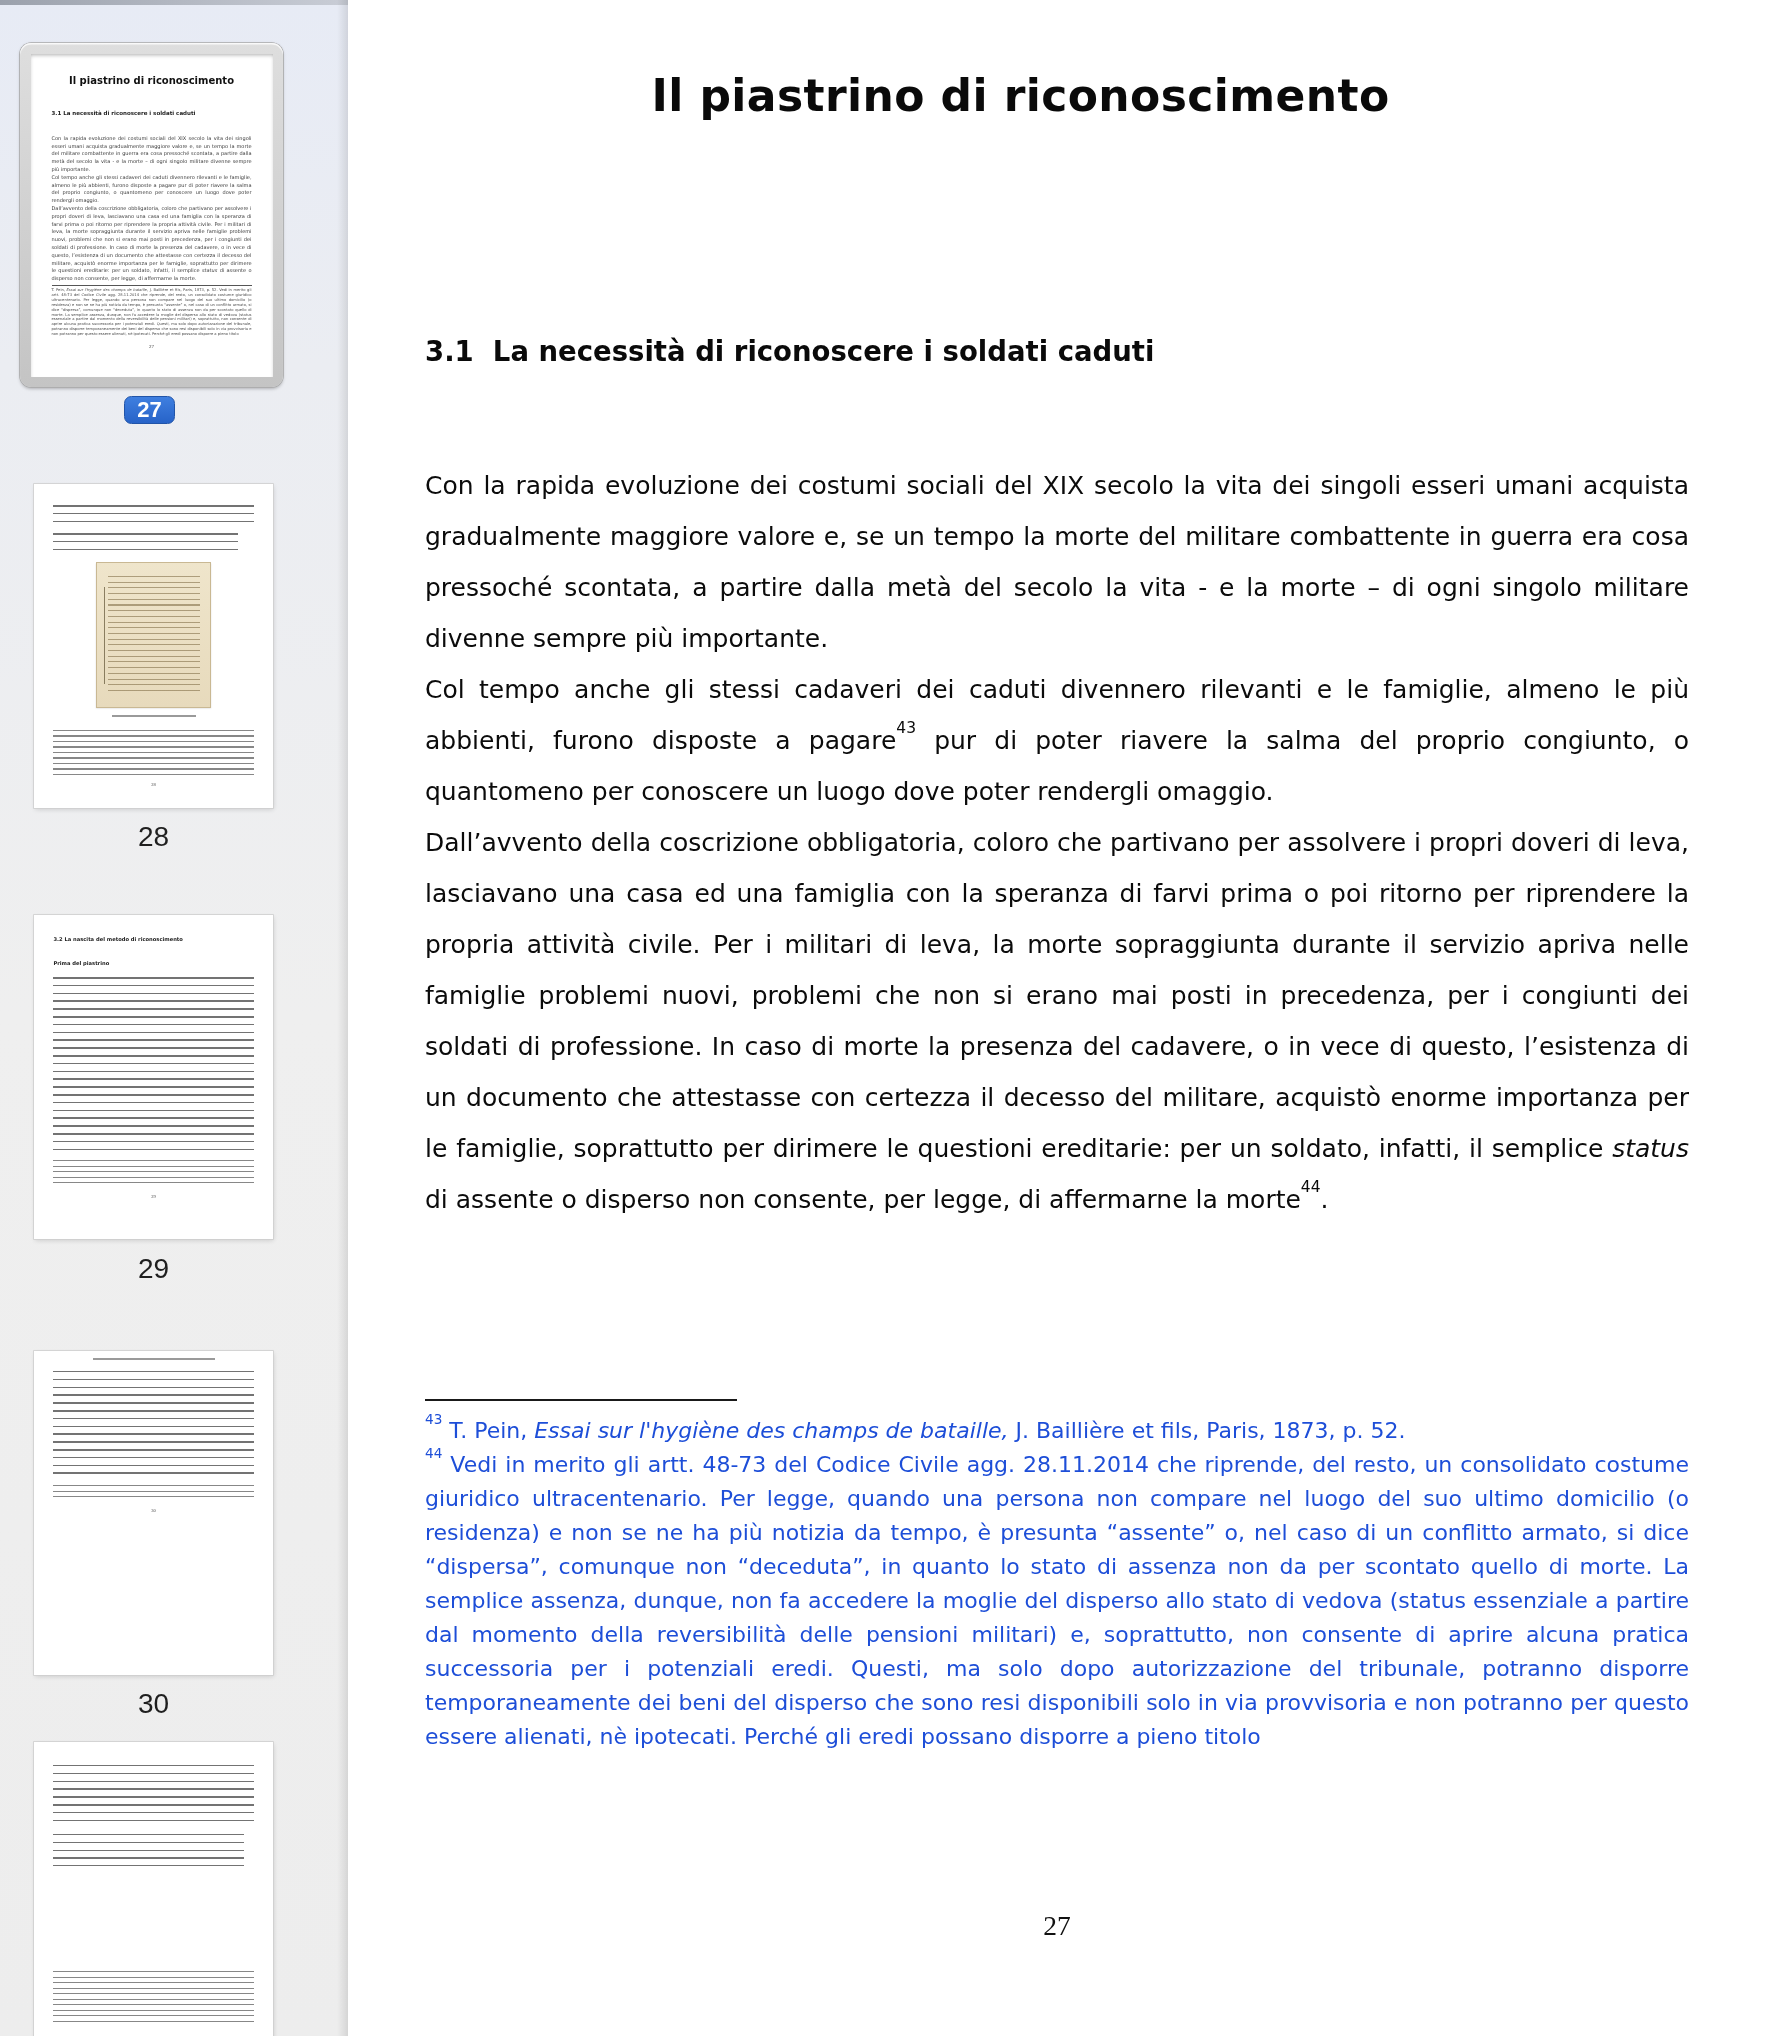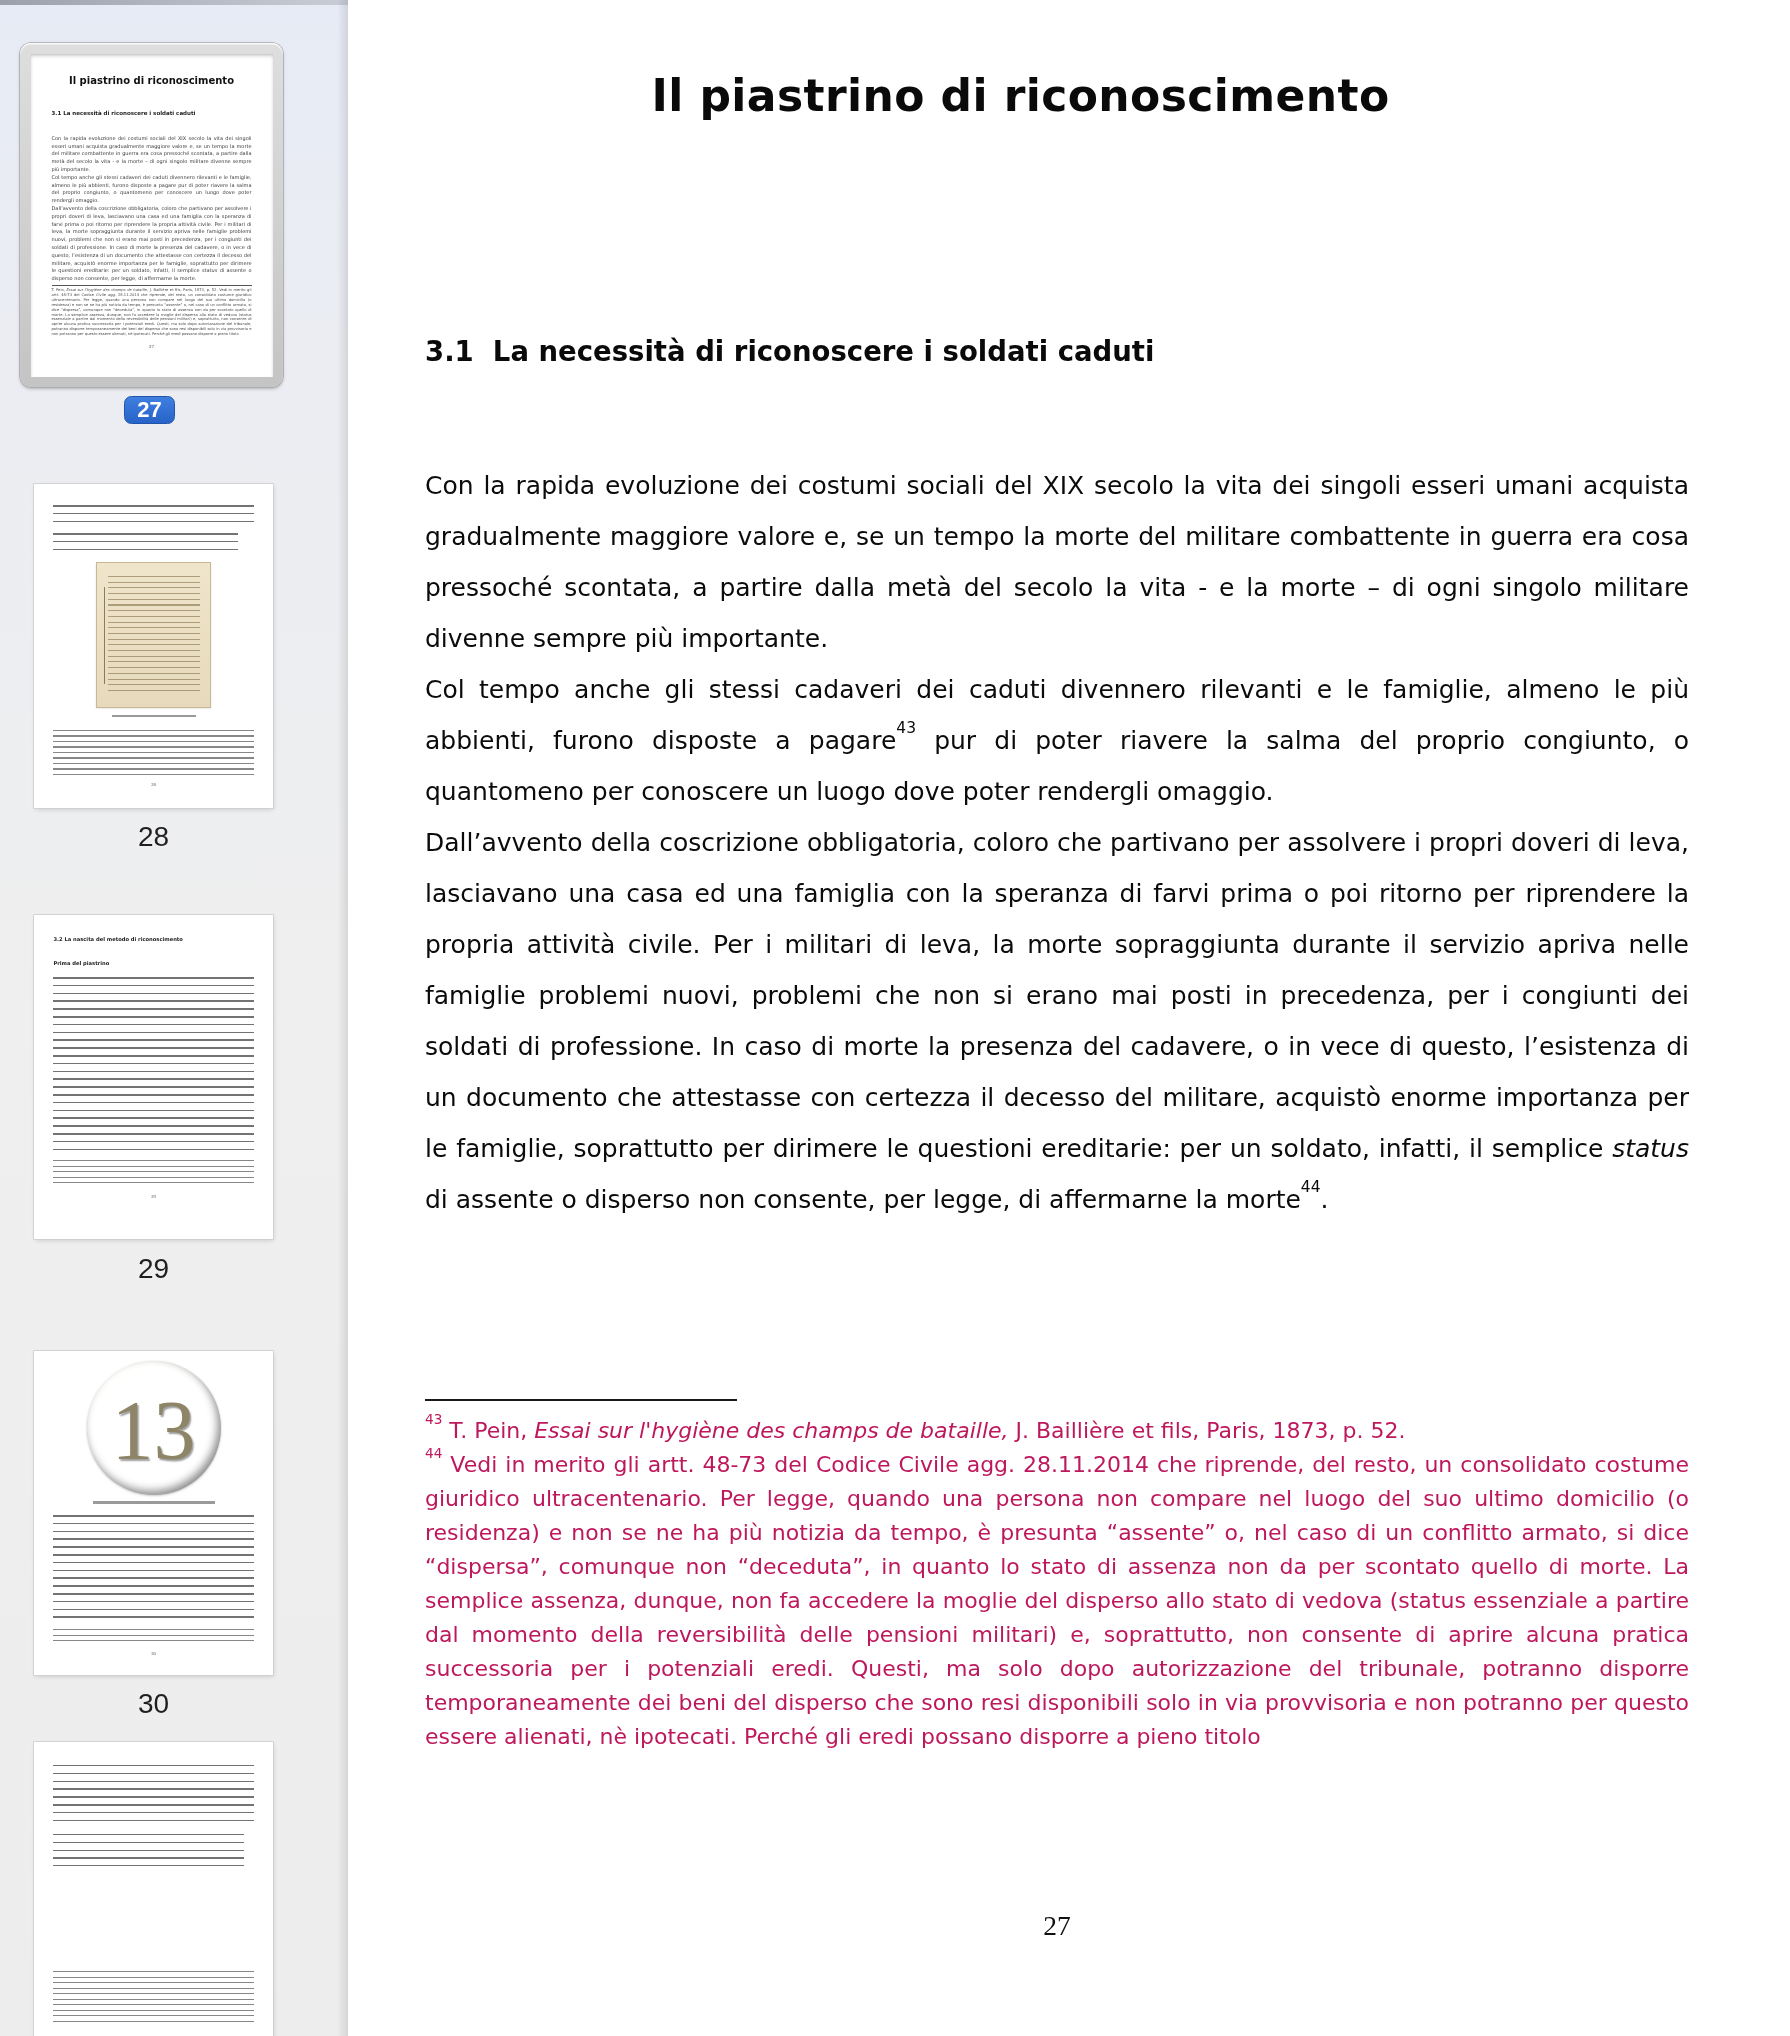--- a/index.html
+++ b/index.html
@@ -71,21 +71,21 @@
   #main{position:absolute;left:348px;top:0;width:1442px;height:2037px;background:#ffffff;}
   #doc-title{position:absolute;left:77px;top:70px;width:1191px;text-align:center;
           font-size:44px;font-weight:bold;color:#0a0a0a;letter-spacing:0.4px;}
   #doc-heading{position:absolute;left:77px;top:335px;font-size:27.5px;font-weight:bold;color:#0a0a0a;
           white-space:pre;}
   #doc-body{position:absolute;left:77px;top:460px;width:1264px;font-size:25px;line-height:51px;
           text-align:justify;color:#0b0b0b;height:932px;overflow:hidden;}
   #doc-body p{margin:0;}
   sup.s{font-size:62%;position:relative;top:-0.45em;line-height:0;margin-top:47px;}
   .it{font-style:italic;}
-  #doc-footnotes{position:absolute;left:77px;top:1399px;width:1264px;color:#be185d;}
+  #doc-footnotes{position:absolute;left:77px;top:1399px;width:1264px;color:#1d4ed8;}
   #fn-sep{width:312px;border-top:2.4px solid #1a1a1a;margin-bottom:13px;}
   .fn{font-size:22px;line-height:34px;text-align:justify;margin:0;}
   #doc-pagenum{position:absolute;left:77px;top:1910px;width:1264px;text-align:center;
           font-family:"Liberation Serif",serif;font-size:27.5px;color:#111;}
 </style>
 </head>
 <body>
 
 <div id="screen">
 
@@ -130,23 +130,20 @@
         <div class="m29-sub">Prima del piastrino</div>
         <div class="sk" style="margin-top:11.3px;height:178px;"></div>
         <div class="skf" style="margin-top:4.9px;height:27px;"></div>
         <div class="mini-num" style="margin-top:6.5px;">29</div>
       </div>
     </div>
     <div class="thumb-label" style="top:1253px;">29</div>
 
     <div class="thumb-page" style="top:1351px;">
       <div class="mini-pad">
-        <div class="btn-photo">
-          <span>13</span>
-        </div>
         <div class="caption-line" style="width:122px;"></div>
         <div class="sk" style="margin-top:11.3px;height:109px;"></div>
         <div class="skf" style="margin-top:4.9px;height:16px;"></div>
         <div class="mini-num" style="margin-top:6.5px;">30</div>
       </div>
     </div>
     <div class="thumb-label" style="top:1688px;">30</div>
 
     <div class="thumb-page" style="top:1742px;">
       <div class="mini-pad">

